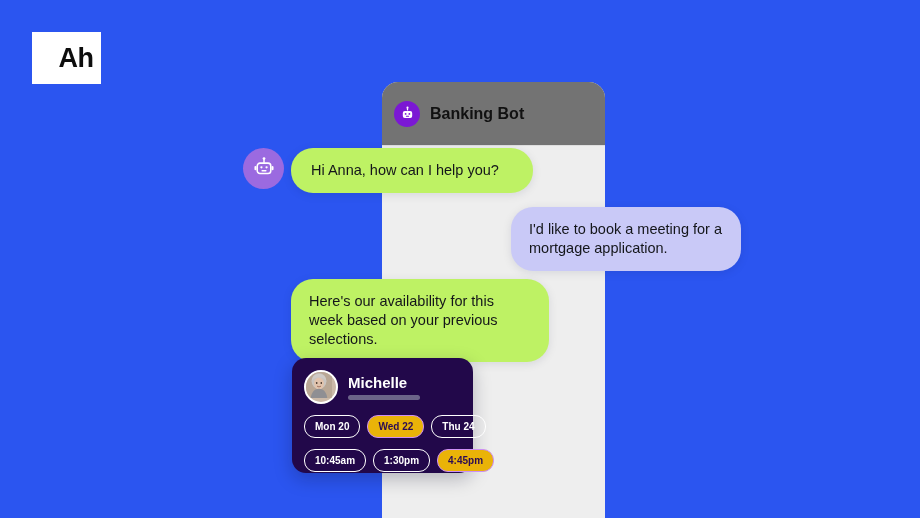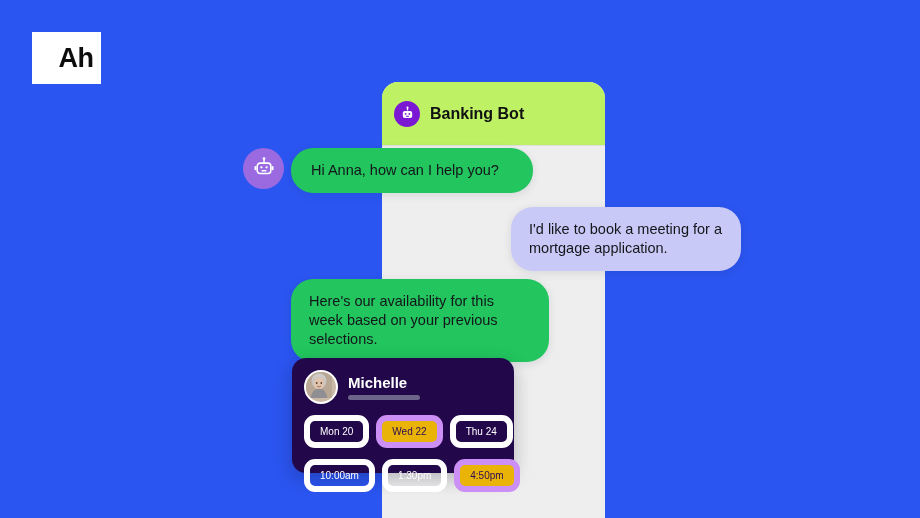--- a/index.html
+++ b/index.html
@@ -54,21 +54,21 @@
     overflow: hidden;
   }
   .panel-header {
     height: 64px;
     box-sizing: border-box;
     padding-left: 12px;
     display: flex;
     align-items: center;
     gap: 10px;
     border-bottom: 1px solid #dedede;
-    background: #bef264;
+    background: #737373;
   }
   .bot-badge {
     width: 26px;
     height: 26px;
     border-radius: 50%;
     background: #7b18d4;
     display: flex;
     align-items: center;
     justify-content: center;
     flex: 0 0 auto;
@@ -104,21 +104,21 @@
   .bubble {
     position: absolute;
     box-sizing: border-box;
     border-radius: 22px;
     font-size: 14.5px;
     line-height: 1.32;
     color: #14161a;
     box-shadow: 0 2px 10px rgba(10, 20, 60, 0.10);
   }
   .bubble-bot {
-    background: #22c55e;
+    background: #bef264;
   }
   .bubble-user {
     background: #c9c9f7;
   }
 
   .bubble-1 {
     left: 291px;
     top: 148px;
     width: 242px;
     padding: 13px 20px;
@@ -134,21 +134,21 @@
     top: 279px;
     width: 258px;
     padding: 13px 18px;
   }
 
   
   .booking-card {
     position: absolute;
     left: 292px;
     top: 358px;
-    width: 222px;
+    width: 181px;
     height: 115px;
     box-sizing: border-box;
     background: #22084a;
     border-radius: 14px;
     padding: 12px 23px 0 12px;
     box-shadow: 0 6px 18px rgba(10, 10, 40, 0.25);
   }
   .card-person {
     display: flex;
     align-items: center;
@@ -182,25 +182,25 @@
   }
 
   .chip-row {
     display: flex;
     gap: 7px;
     margin-top: 11px;
   }
   .chip {
     box-sizing: border-box;
     border-radius: 11px;
-    border: 6px solid #ffffff;
+    border: 1px solid #ffffff;
     background: transparent;
     color: #ffffff;
     font-size: 10px;
-    font-weight: normal;
+    font-weight: bold;
     padding: 5px 10px;
     white-space: nowrap;
     line-height: 1.1;
   }
   .chip.selected {
     background: #eab308;
     border-color: #cc8ff5;
     color: #2b0b55;
   }
 </style>
@@ -272,20 +272,20 @@
         </span>
       </div>
 
       <div class="chip-row">
         <span class="chip">Mon 20</span>
         <span class="chip selected">Wed 22</span>
         <span class="chip">Thu 24</span>
       </div>
 
       <div class="chip-row">
-        <span class="chip">10:00am</span>
+        <span class="chip">10:45am</span>
         <span class="chip">1:30pm</span>
-        <span class="chip selected">4:50pm</span>
+        <span class="chip selected">4:45pm</span>
       </div>
     </div>
 
   </div>
 </div>
 
 </body></html>

